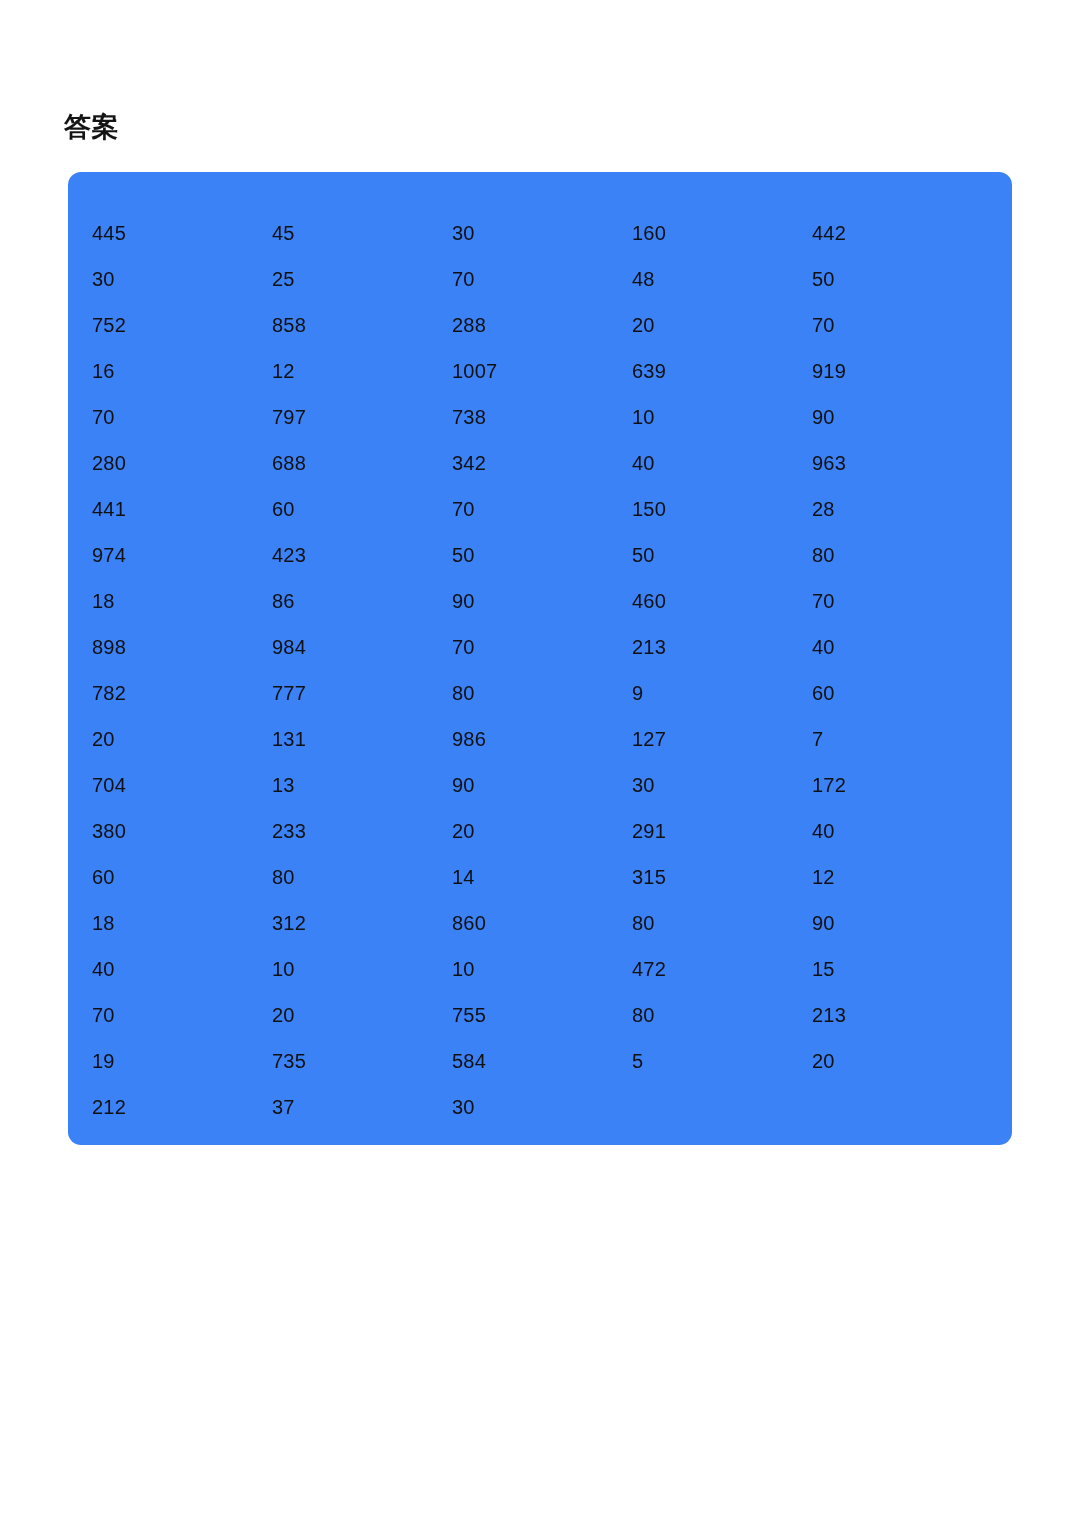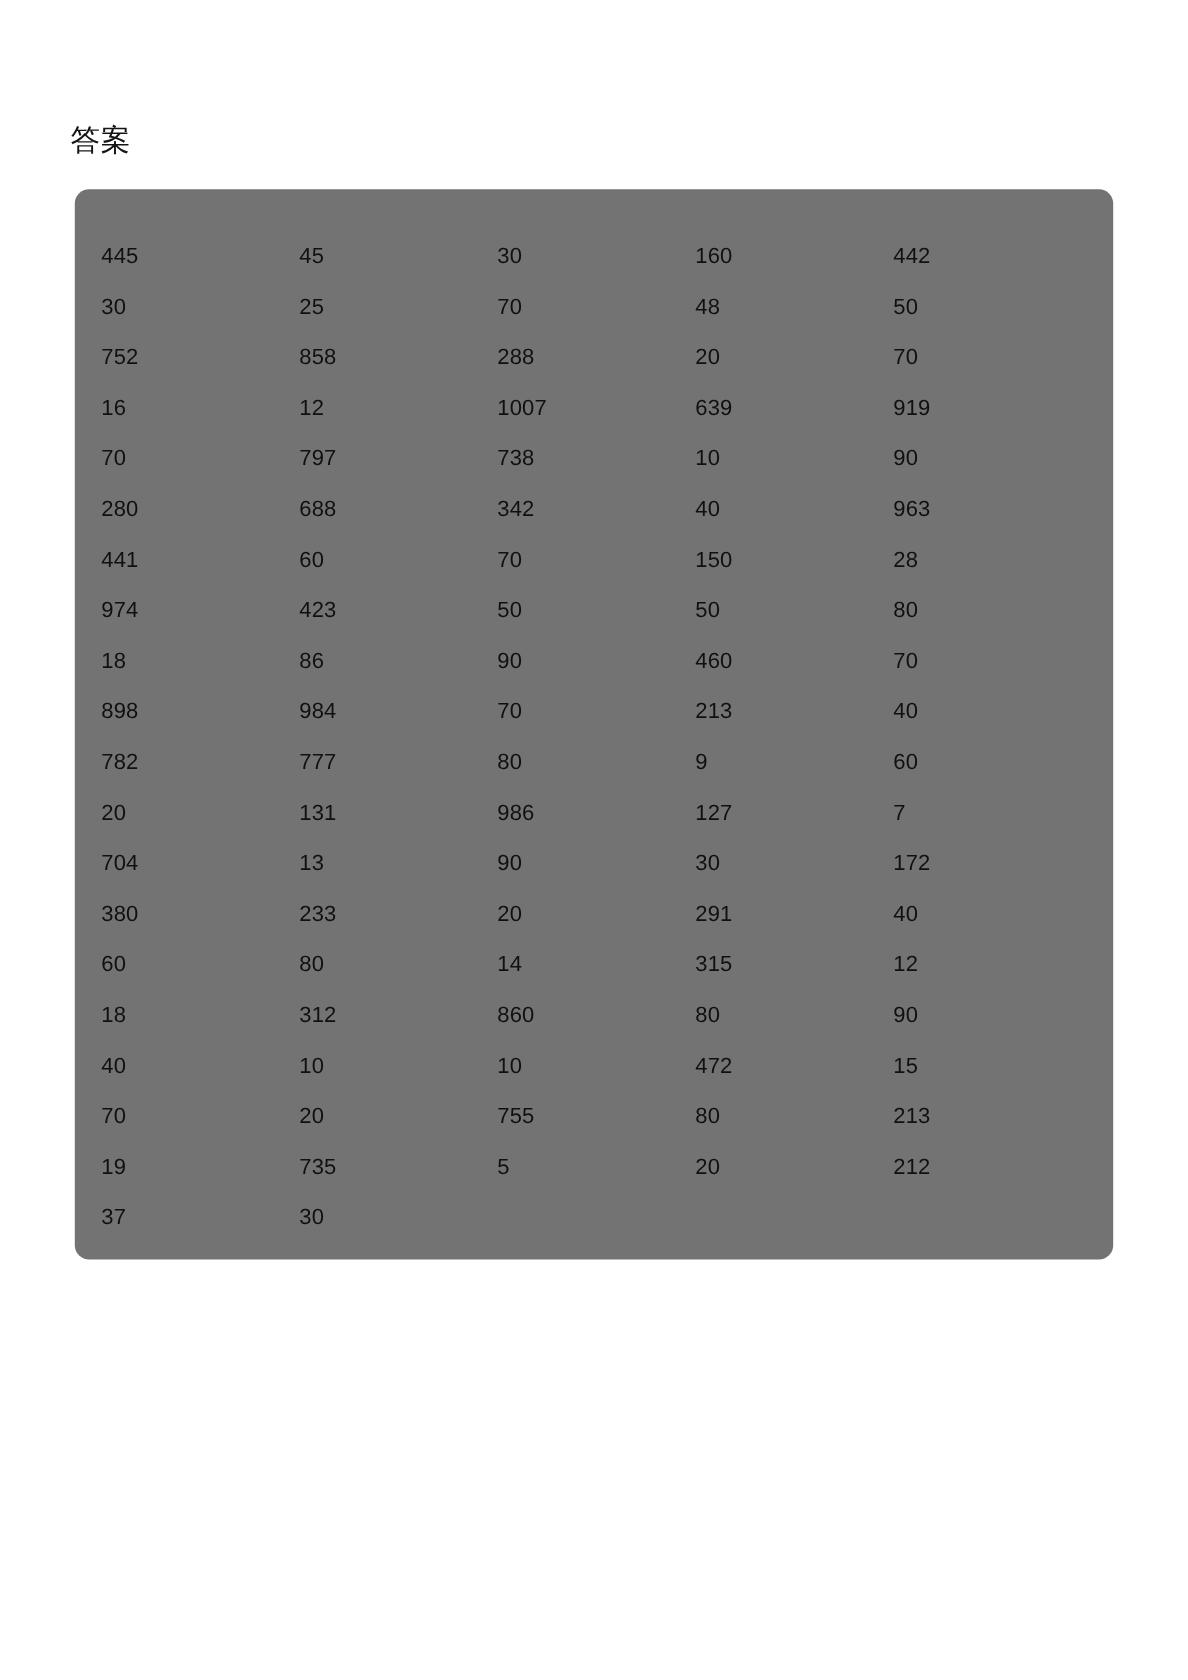--- a/index.html
+++ b/index.html
@@ -19,33 +19,33 @@
   .page {
     position: absolute;
     inset: 0;
     background: #ffffff;
   }
   .page-title {
     position: absolute;
     left: 64px;
     top: 110px;
     font-size: 27px;
-    font-weight: 400;
+    font-weight: 700;
     letter-spacing: 0.5px;
     line-height: 34px;
     color: #141414;
     white-space: nowrap;
   }
   .answer-card {
     position: absolute;
     left: 68px;
     top: 172px;
     width: 944px;
     height: 973px;
-    background: #737373;
+    background: #3b82f6;
     border-radius: 13px;
     box-sizing: border-box;
     padding: 28px 0 0 0;
   }
   .answer-grid {
     display: grid;
     grid-template-columns: repeat(5, 180px);
     grid-auto-rows: 46px;
     padding-left: 24px;
     padding-top: 10px;
@@ -154,20 +154,21 @@
         <div class="answer-cell">10</div>
         <div class="answer-cell">472</div>
         <div class="answer-cell">15</div>
         <div class="answer-cell">70</div>
         <div class="answer-cell">20</div>
         <div class="answer-cell">755</div>
         <div class="answer-cell">80</div>
         <div class="answer-cell">213</div>
         <div class="answer-cell">19</div>
         <div class="answer-cell">735</div>
+        <div class="answer-cell">584</div>
         <div class="answer-cell">5</div>
         <div class="answer-cell">20</div>
         <div class="answer-cell">212</div>
         <div class="answer-cell">37</div>
         <div class="answer-cell">30</div>
       </div>
   </div>
 
 </div>
 

